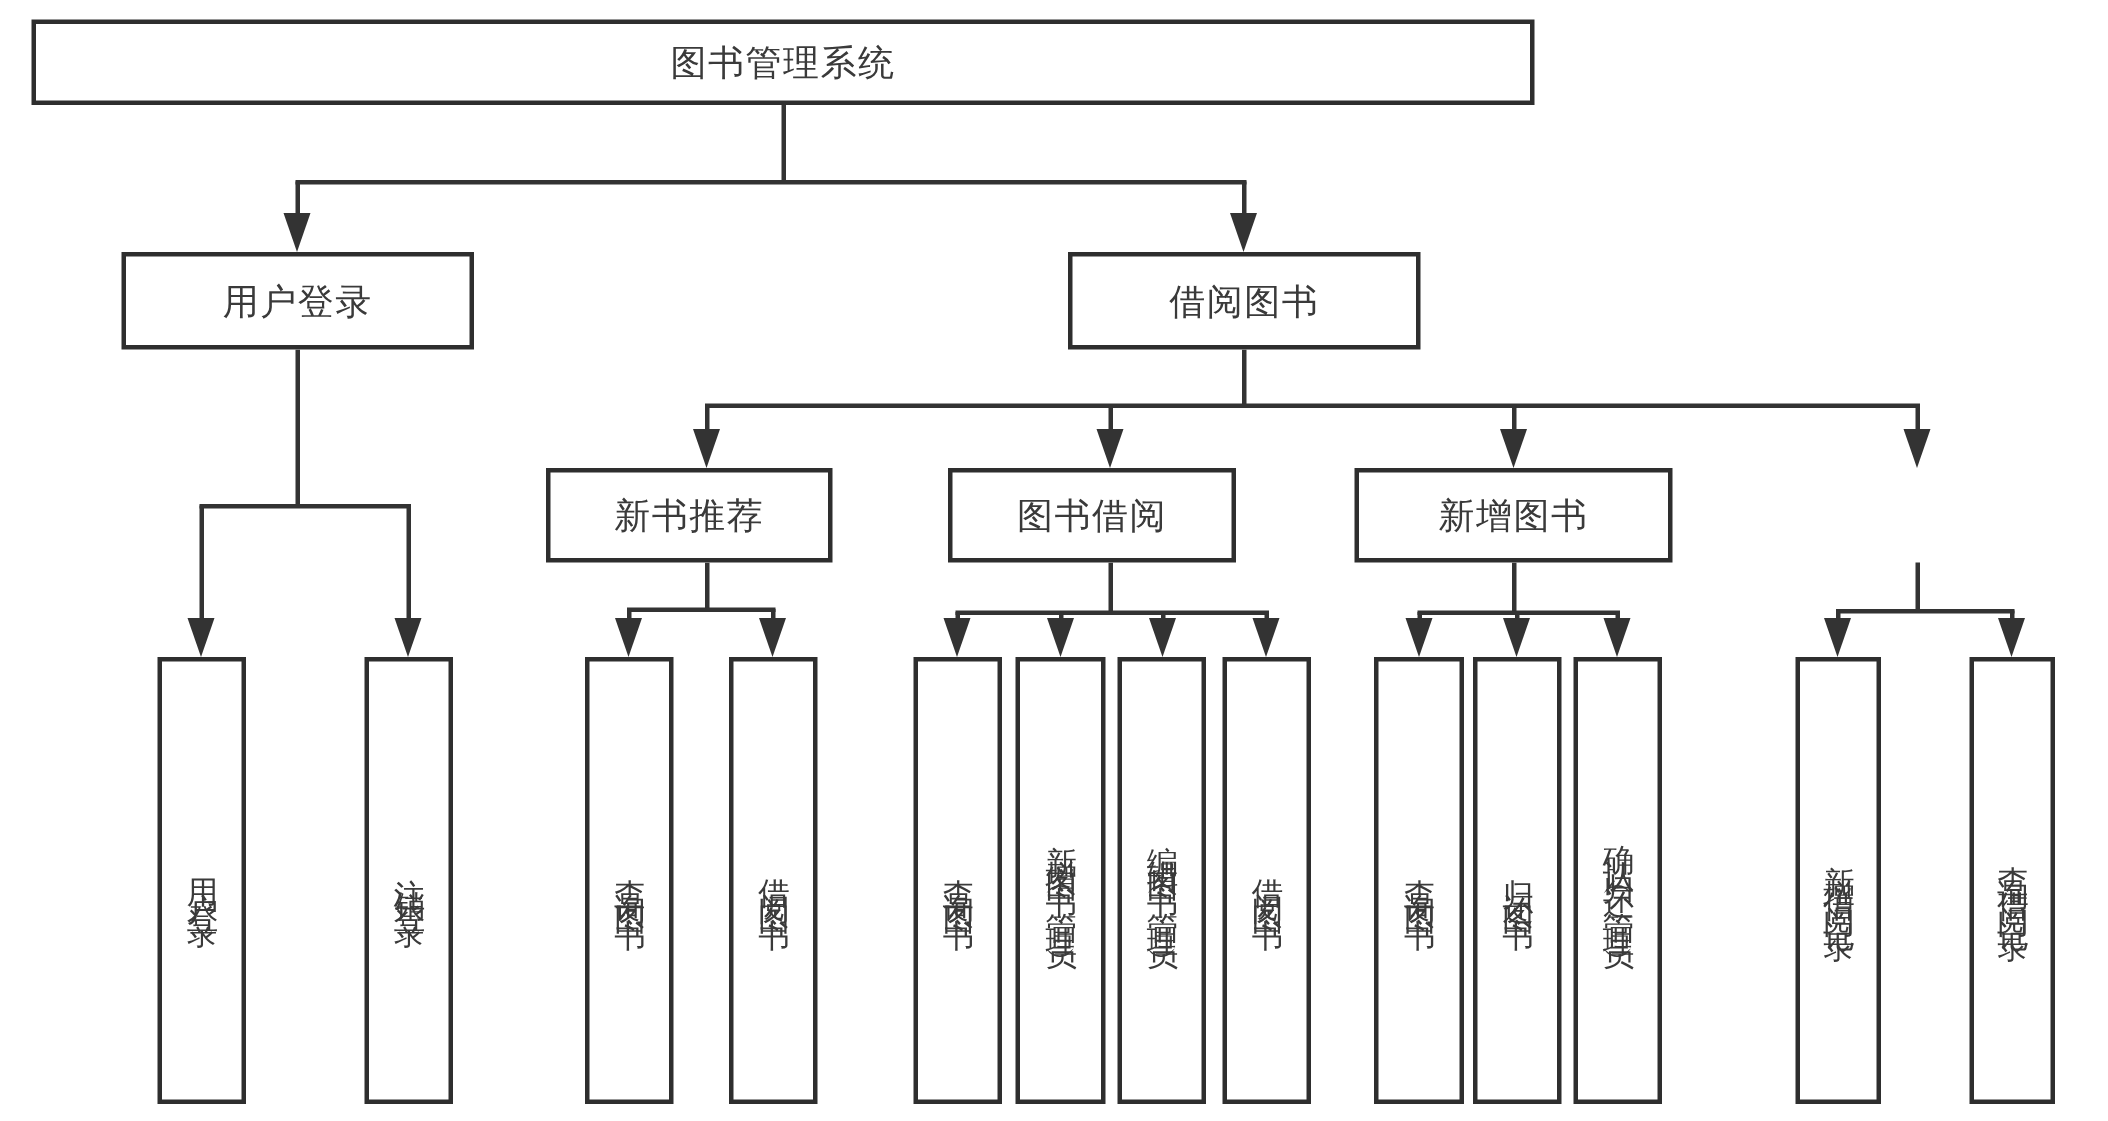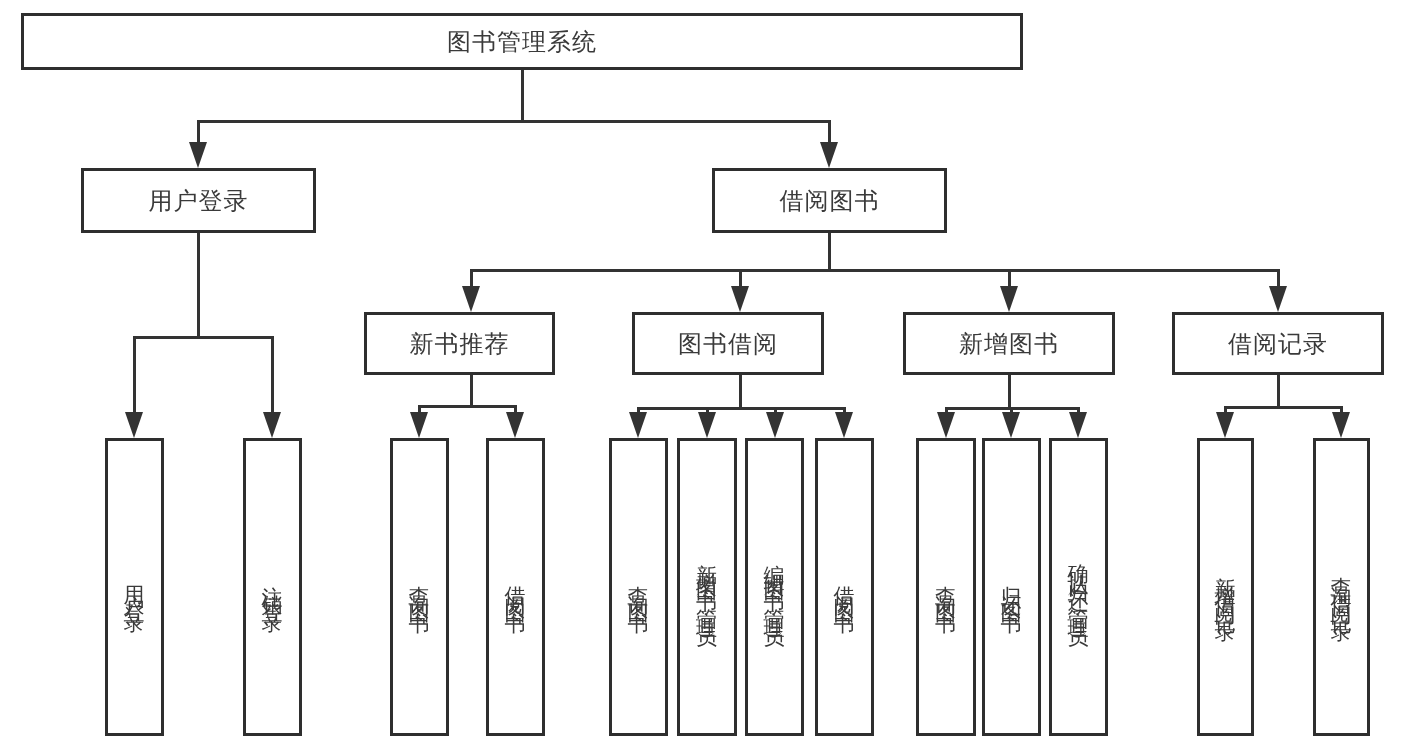--- a/index.html
+++ b/index.html
@@ -132,23 +132,20 @@
     </div>
     <div class="node h" style="left: 364px; top: 312px; width: 191px; height: 63px;">
       <span class="label">新书推荐</span>
     </div>
     <div class="node h" style="left: 632px; top: 312px; width: 192px; height: 63px;">
       <span class="label">图书借阅</span>
     </div>
     <div class="node h" style="left: 903px; top: 312px; width: 212px; height: 63px;">
       <span class="label">新增图书</span>
     </div>
-    <div class="node h" style="left: 1172px; top: 312px; width: 212px; height: 63px;">
-      <span class="label">借阅记录</span>
-    </div>
     <div class="node v" style="left: 105px; top: 438px; width: 59px; height: 298px;">
       <span class="label">用户登录</span>
     </div>
     <div class="node v" style="left: 243px; top: 438px; width: 59px; height: 298px;">
       <span class="label">注销登录</span>
     </div>
     <div class="node v" style="left: 390px; top: 438px; width: 59px; height: 298px;">
       <span class="label">查询图书</span>
     </div>
     <div class="node v" style="left: 486px; top: 438px; width: 59px; height: 298px;">

